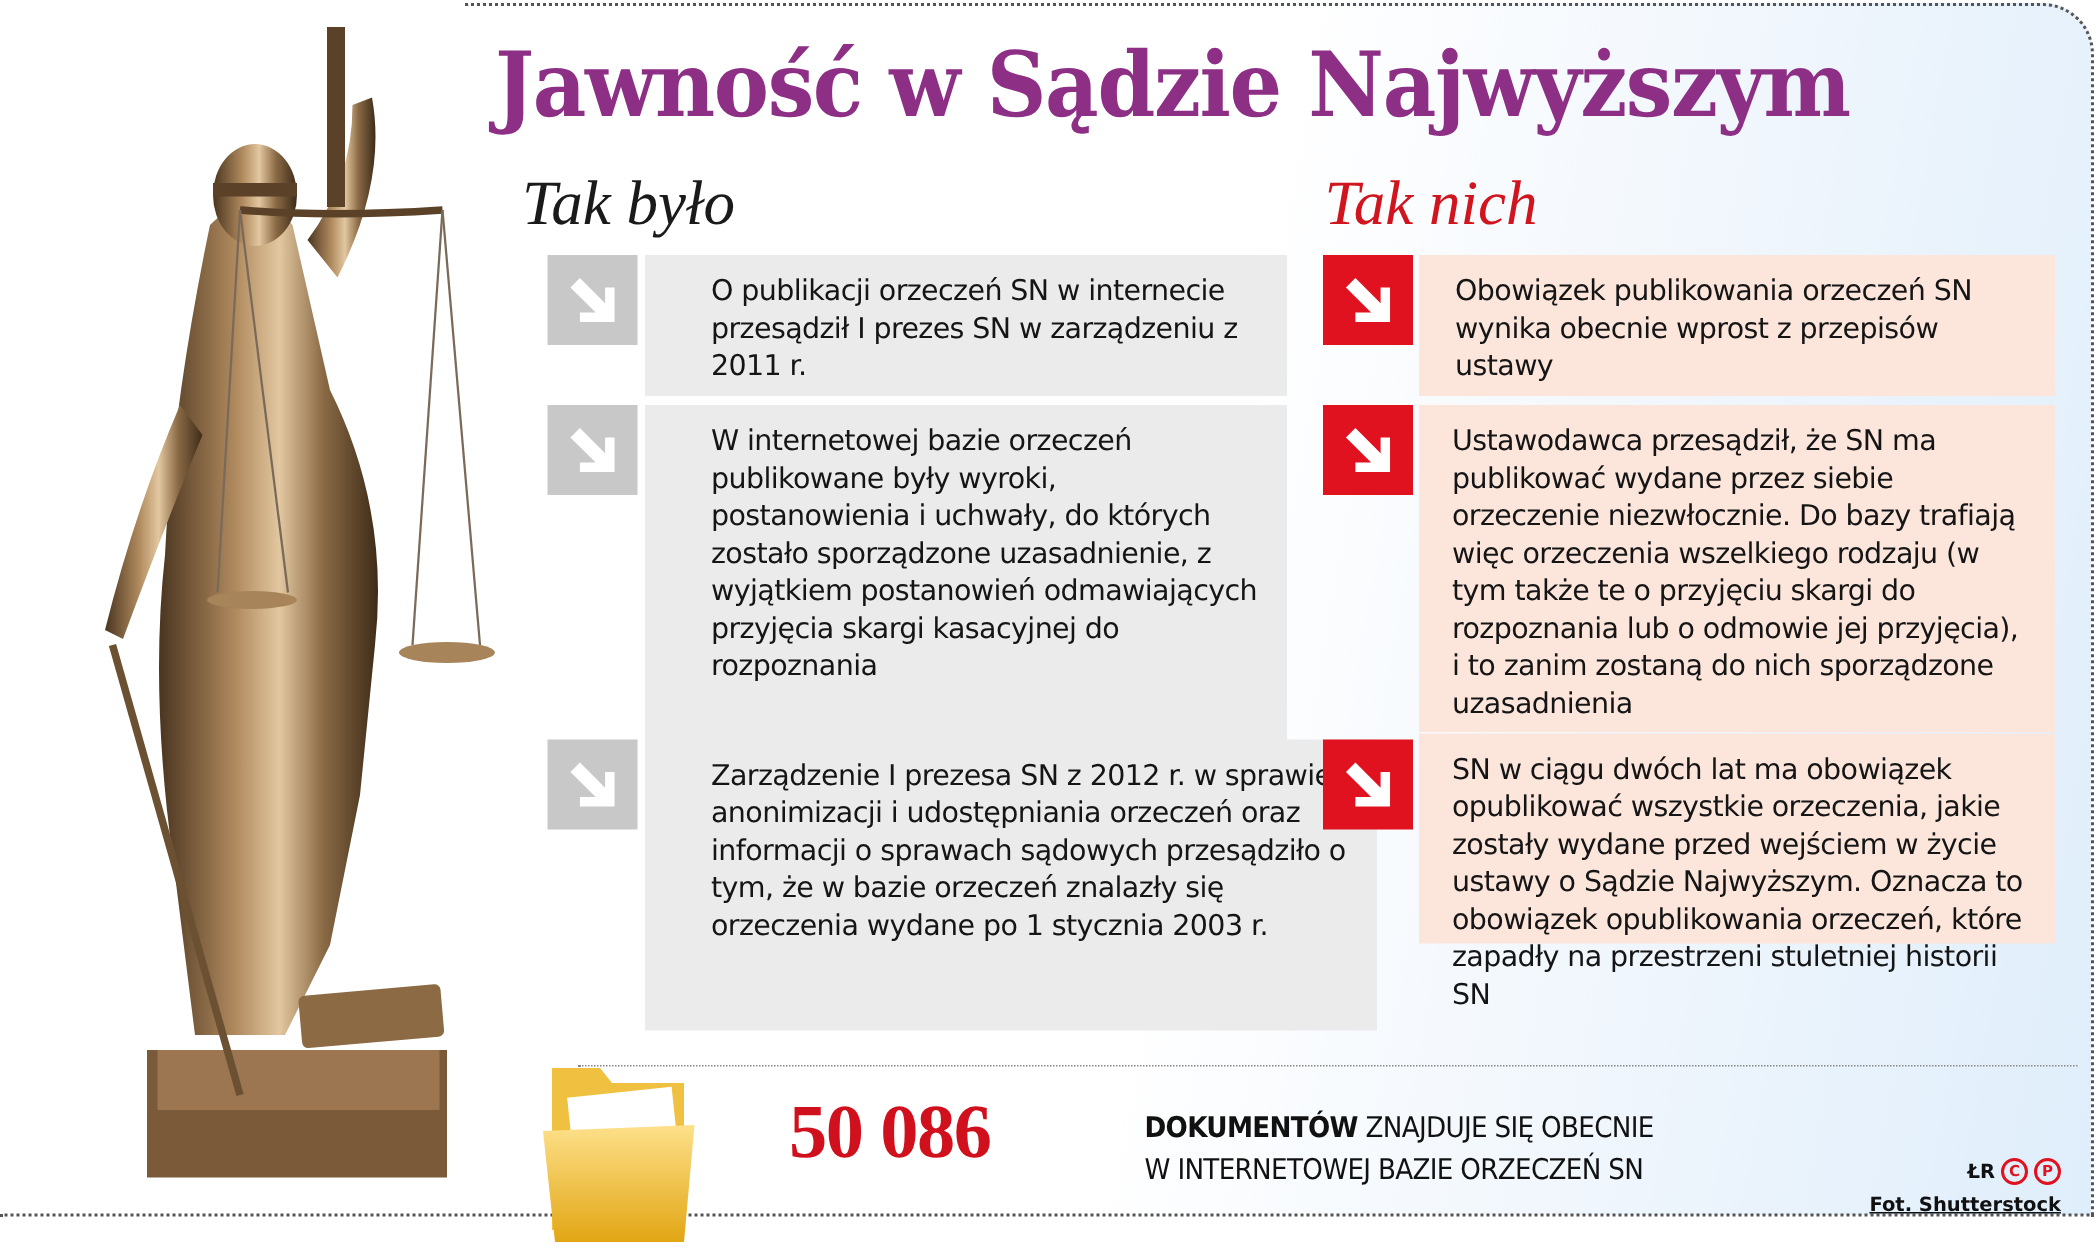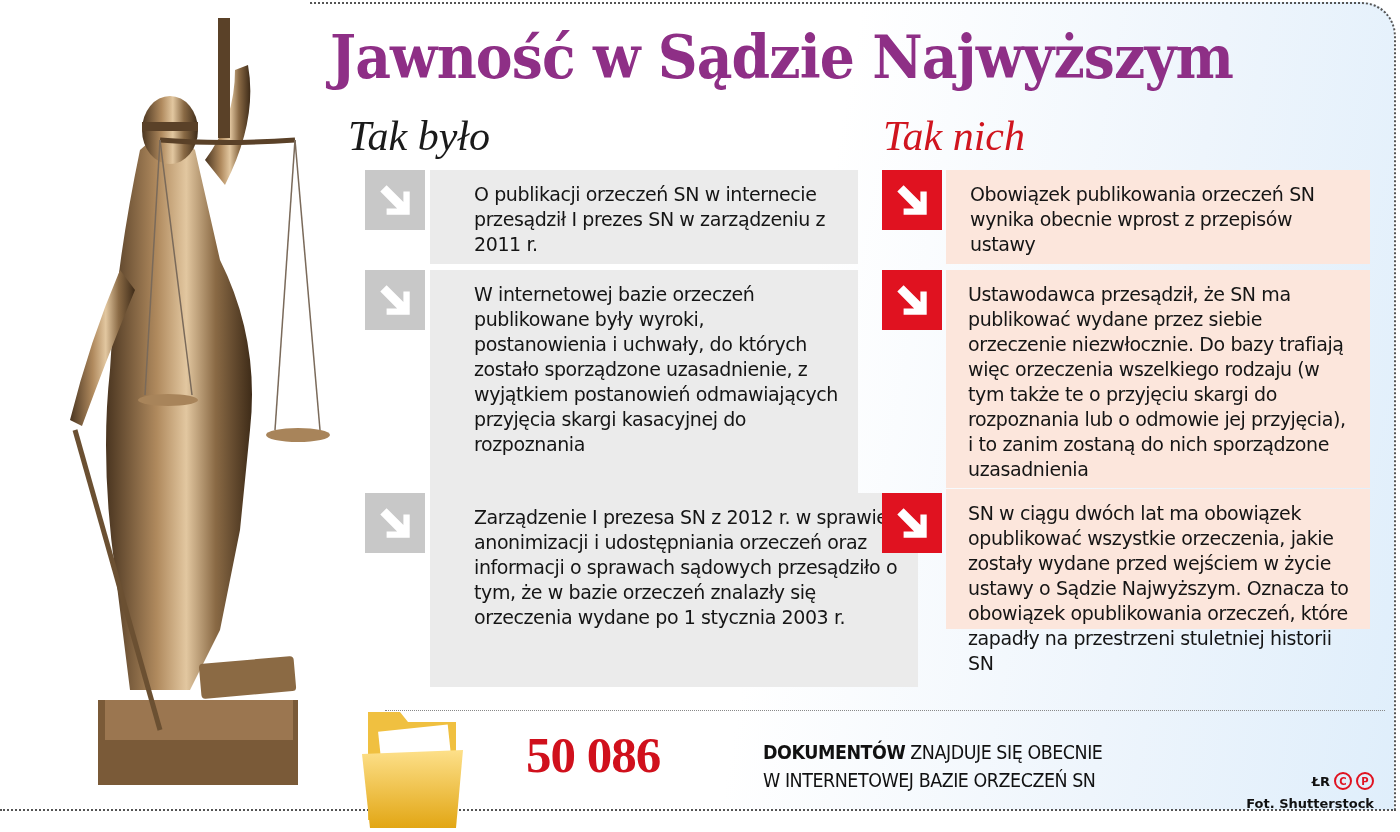--- a/index.html
+++ b/index.html
@@ -196,14 +196,14 @@
   <div><b>DOKUMENTÓW</b><span> ZNAJDUJE SIĘ OBECNIE</span></div>
   <div>W INTERNETOWEJ BAZIE ORZECZEŃ SN</div>
 </div>
 
 <div class="credits">
   <div class="row1">
     <span>ŁR</span>
     <span class="circ">C</span>
     <span class="circ">P</span>
   </div>
-  <div style="margin-top:6px;">Fot. Shutterstock</div>
+  <div style="margin-top:6px;text-decoration:underline;">Fot. Shutterstock</div>
 </div>
 
 </body></html>

